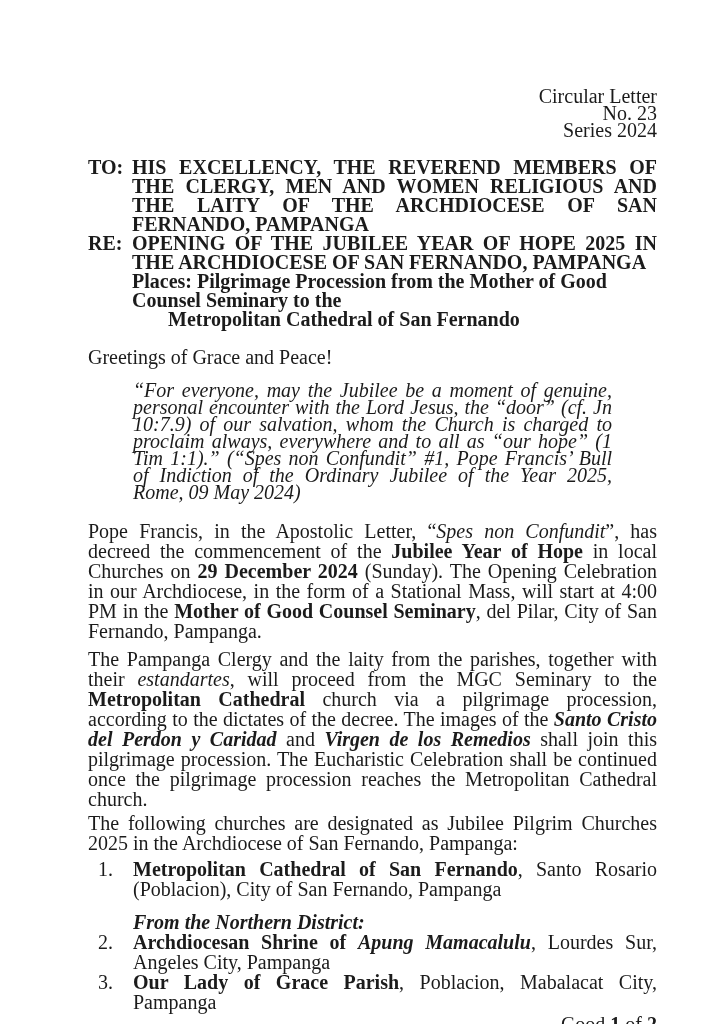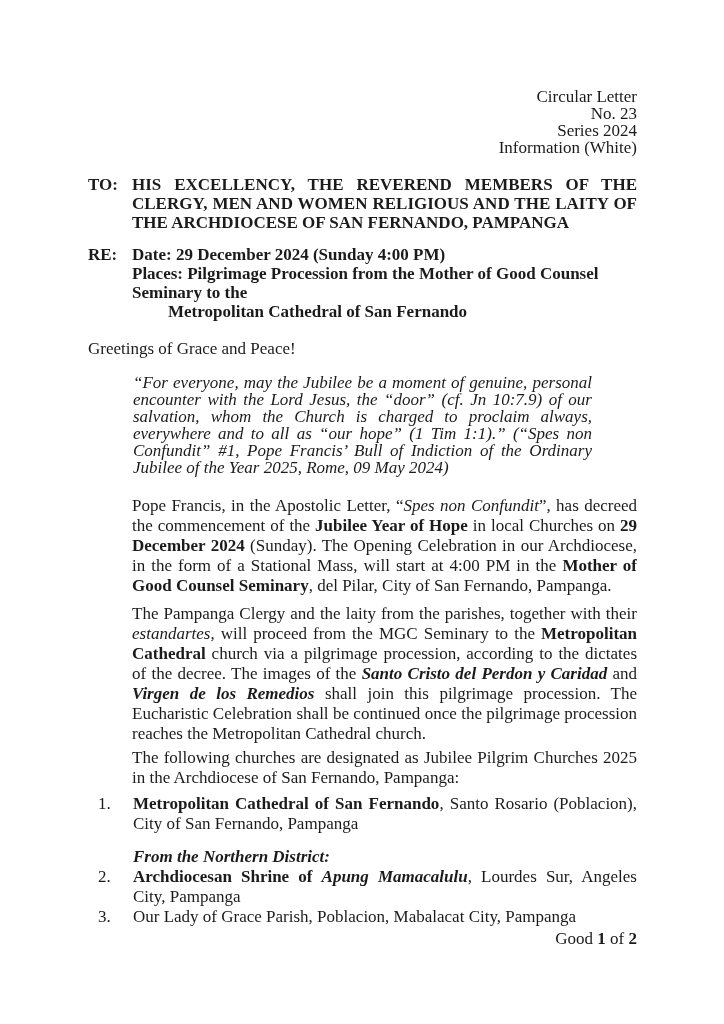--- a/index.html
+++ b/index.html
@@ -1,68 +1,67 @@
 <!DOCTYPE html>
 <html><head>
 <meta charset="utf-8">
 <style>
   html,body{margin:0;padding:0;background:#ffffff;}
   .page{
     position:relative;
     width:724px;height:1024px;
     box-sizing:border-box;
-    padding:88px 87px 0 88px;
+    padding:88px 67px 0 88px;
     background:#ffffff;
     color:#1b1b1b;
     font-family:"Liberation Serif", serif;
-    font-size:17px;
+    font-size:20px;
     overflow:hidden;
   }
   .hdr{text-align:right;line-height:17px;margin-bottom:19px;}
   .addr-block{display:flex;line-height:19px;font-weight:bold;}
   .addr-block .lbl{width:44px;flex:none;}
   .addr-block .bod{flex:1;}
-  .to-block{margin-bottom:13px;}
+  .to-block{}
   .re-block{margin-bottom:18px;}
   .just{text-align:justify;}
   .indent2{margin-left:36px;}
   .greet{line-height:20px;margin-bottom:15px;}
   .quote{margin:0 45px 0 45px;line-height:17px;text-align:justify;font-style:italic;margin-bottom:20px;}
-  .para{line-height:20px;text-align:justify;margin-left:44px;}
+  .para{line-height:20px;text-align:justify;}
   .p1{margin-bottom:8px;}
   .p2{margin-bottom:4px;}
   .p3{margin-bottom:17px;}
   .p4{margin-bottom:6px;}
   .list-item{display:flex;line-height:20px;}
   .list-item .num{width:45px;flex:none;padding-left:10px;box-sizing:border-box;}
   .list-item .txt{flex:1;text-align:justify;}
   .district{margin:13px 0 0 45px;line-height:20px;font-style:italic;font-weight:bold;}
   .footer{text-align:right;line-height:20px;margin-top:2px;}
 </style>
 </head>
 <body>
 
 <div class="page">
 
   <div class="hdr">
     <div>Circular Letter</div>
     <div>No. 23</div>
     <div>Series 2024</div>
-    <div>Information (White)</div>
   </div>
 
   <div class="addr-block to-block">
     <div class="lbl">TO:</div>
     <div class="bod just"><span style="font-weight: bold;">HIS EXCELLENCY, THE REVEREND MEMBERS OF THE CLERGY, MEN AND WOMEN RELIGIOUS AND THE LAITY OF THE ARCHDIOCESE OF SAN FERNANDO, PAMPANGA</span></div>
   </div>
 
   <div class="addr-block re-block">
     <div class="lbl">RE:</div>
     <div class="bod">
-      <div><span style="font-weight: bold;">Date: 29 December 2024 (Sunday 4:00 PM)</span></div>
+      <div class="just"><span style="font-weight: bold;">OPENING OF THE JUBILEE YEAR OF HOPE 2025 IN THE ARCHDIOCESE OF SAN FERNANDO, PAMPANGA</span></div>
       <div><span style="font-weight: bold;">Places: Pilgrimage Procession from the Mother of Good Counsel Seminary to the</span></div>
       <div class="indent2"><span style="font-weight: bold;">Metropolitan Cathedral of San Fernando</span></div>
     </div>
   </div>
 
   <div class="greet">Greetings of Grace and Peace!</div>
 
   <div class="quote"><span style="font-style: italic;">“For everyone, may the Jubilee be a moment of genuine, personal encounter with the Lord Jesus, the “door” (cf. Jn 10:7.9) of our salvation, whom the Church is charged to proclaim always, everywhere and to all as “our hope” (1 Tim 1:1).” (“Spes non Confundit” #1, Pope Francis’ Bull of Indiction of the Ordinary Jubilee of the Year 2025, Rome, 09 May 2024)</span></div>
 
   <div class="para p1"><span>Pope Francis, in the Apostolic Letter, “</span><span style="font-style: italic;">Spes non Confundit</span><span>”, has decreed the commencement of the </span><span style="font-weight: bold;">Jubilee Year of Hope</span><span> in local Churches on </span><span style="font-weight: bold;">29 December 2024</span><span> (Sunday). The Opening Celebration in our Archdiocese, in the form of a Stational Mass, will start at 4:00 PM in the </span><span style="font-weight: bold;">Mother of Good Counsel Seminary</span><span>, del Pilar, City of San Fernando, Pampanga.</span></div>
@@ -77,19 +76,19 @@
       <div class="num">1.</div>
       <div class="txt"><span style="font-weight: bold;">Metropolitan Cathedral of San Fernando</span><span>, Santo Rosario (Poblacion), City of San Fernando, Pampanga</span></div>
     </div>
     <div class="district"><span style="font-style: italic;">From the Northern District:</span></div>
     <div class="list-item">
       <div class="num">2.</div>
       <div class="txt"><span style="font-weight: bold;">Archdiocesan Shrine of </span><span style="font-weight: bold; font-style: italic; margin-top: 40px;">Apung Mamacalulu</span><span>, Lourdes Sur, Angeles City, Pampanga</span></div>
     </div>
     <div class="list-item">
       <div class="num">3.</div>
-      <div class="txt"><span style="font-weight: normal;">Our Lady of Grace Parish</span><span>, Poblacion, Mabalacat City, Pampanga</span></div>
+      <div class="txt"><span style="font-weight: bold;">Our Lady of Grace Parish</span><span>, Poblacion, Mabalacat City, Pampanga</span></div>
     </div>
   </div>
 
   <div class="footer"><span>Good </span><span style="font-weight: bold;">1</span><span> of </span><span style="font-weight: bold;">2</span></div>
 
 </div>
 
 </body></html>

